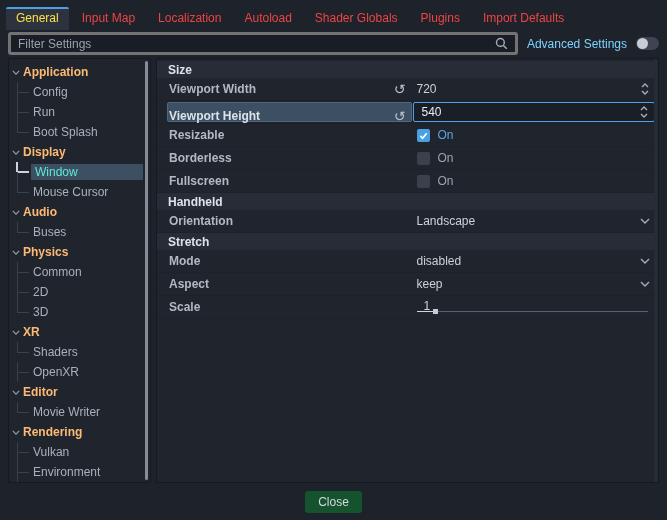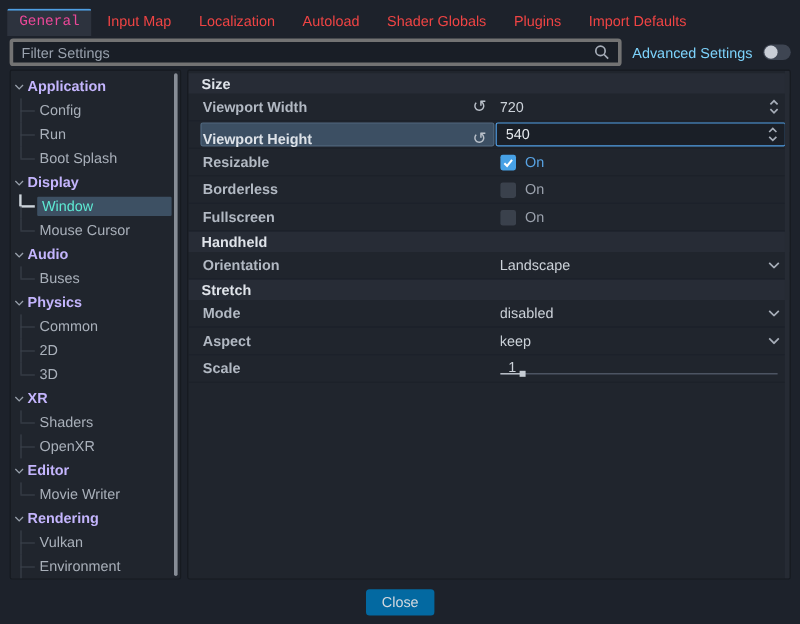--- a/index.html
+++ b/index.html
@@ -4,42 +4,42 @@
 <style>
   html,body{margin:0;padding:0;}
   body{width:667px;height:520px;overflow:hidden;background:#1d222b;
        font-family:"Liberation Sans",sans-serif;font-size:12px;color:#c6ccd4;
        -webkit-font-smoothing:antialiased;}
   .app{width:667px;height:520px;display:flex;flex-direction:column;}
 
   
   .tabbar{display:flex;align-items:flex-end;padding:7px 6px 0;height:30px;box-sizing:border-box;flex:none;}
   .tab{padding:4px 10px 5px;color:#ef4444;margin-right:3px;border-radius:2px 2px 0 0;cursor:default;white-space:nowrap;}
-  .tab.active{background:#2d333e;color:#ec4899;border-top:2px solid #4f9fe3;padding-top:2px;font-family:Liberation Mono, monospace;}
+  .tab.active{background:#2d333e;color:#fde047;border-top:2px solid #4f9fe3;padding-top:2px;}
 
   
   .filter-row{display:flex;align-items:center;margin:2px 8px 3px;gap:9px;height:23px;flex:none;}
   .filter-input{flex:1;height:23px;background:#191e26;border:3px solid #737373;border-radius:3px;
                 display:flex;align-items:center;padding:0 7px;box-sizing:border-box;}
   .filter-text{flex:1;color:#99a1ad;}
   .adv-label{color:#7dd3fc;white-space:nowrap;}
   .toggle{width:23px;height:13px;border-radius:7px;background:#3e4552;position:relative;flex:none;}
   .toggle .knob{position:absolute;left:1px;top:1px;width:11px;height:11px;border-radius:50%;background:#c9ced6;}
 
   
   .main{display:flex;gap:5px;padding:0 8px;height:425px;box-sizing:border-box;flex:none;}
   .panel{background:#20252d;border:1px solid #161a20;border-radius:2px;box-sizing:border-box;position:relative;overflow:hidden;}
   .tree-panel{width:143px;flex:none;padding:3px 0 0 0;}
   .props-panel{flex:1;padding:2px 0 0 0;}
 
   
   .tree-row{height:20px;display:flex;align-items:center;position:relative;cursor:default;}
   .tree-row.group{padding-left:2px;}
   .tw-chevron{width:10px;margin-right:2px;display:flex;align-items:center;justify-content:center;flex:none;}
-  .group .tw-label{font-weight:bold;color:#c4b5fd;white-space:nowrap;}
+  .group .tw-label{font-weight:bold;color:#fdba74;white-space:nowrap;}
   .child .tw-label{color:#a9b0ba;padding-left:2px;white-space:nowrap;}
   .guide{width:22px;align-self:stretch;position:relative;flex:none;}
   .guide i{display:block;position:absolute;background:#3a414b;}
   .guide .v{left:8px;top:0;bottom:0;width:1px;}
   .guide.last .v{bottom:50%;}
   .guide .h{left:8px;right:2px;top:50%;height:1px;}
   .tree-row.selected .guide .v{width:2px;left:7px;bottom:50%;background:#cdd4db;}
   .tree-row.selected .guide .h{height:2px;margin-top:-1px;background:#cdd4db;}
   .tree-row.selected .guide .v2{left:8px;top:50%;bottom:0;width:1px;}
   .tree-row.selected .tw-label{flex:1;background:#3d5063;margin-right:7px;border-radius:1px;
@@ -72,21 +72,21 @@
   .on-text{color:#9ba2ad;}
   .on-text.on{color:#58a3e3;}
   .slider{flex:1;position:relative;height:100%;cursor:pointer;}
   .slider .s-val{position:absolute;left:7px;top:3px;color:#ccd2d9;}
   .slider .s-line{position:absolute;left:0;right:2px;bottom:6px;height:1px;background:#586070;}
   .slider .s-fill{position:absolute;left:0;width:20px;bottom:6px;height:1px;background:#cfd5dc;}
   .slider .s-grab{position:absolute;left:16px;bottom:4px;width:5px;height:5px;background:#c6ccd4;}
 
   
   .footer{flex:1;display:flex;align-items:center;justify-content:center;}
-  .close-btn{background:#0369a1;border:none;color:#d4d9df;font:12px "Liberation Sans",sans-serif;
+  .close-btn{background:#14532d;border:none;color:#d4d9df;font:12px "Liberation Sans",sans-serif;
              padding:4px 13px;border-radius:3px;cursor:pointer;}
   svg{display:block;}
 </style>
 </head>
 <body>
 
 <div class="app">
 
   <div class="tabbar" id="tabbar">
       <div class="tab active">General</div>

